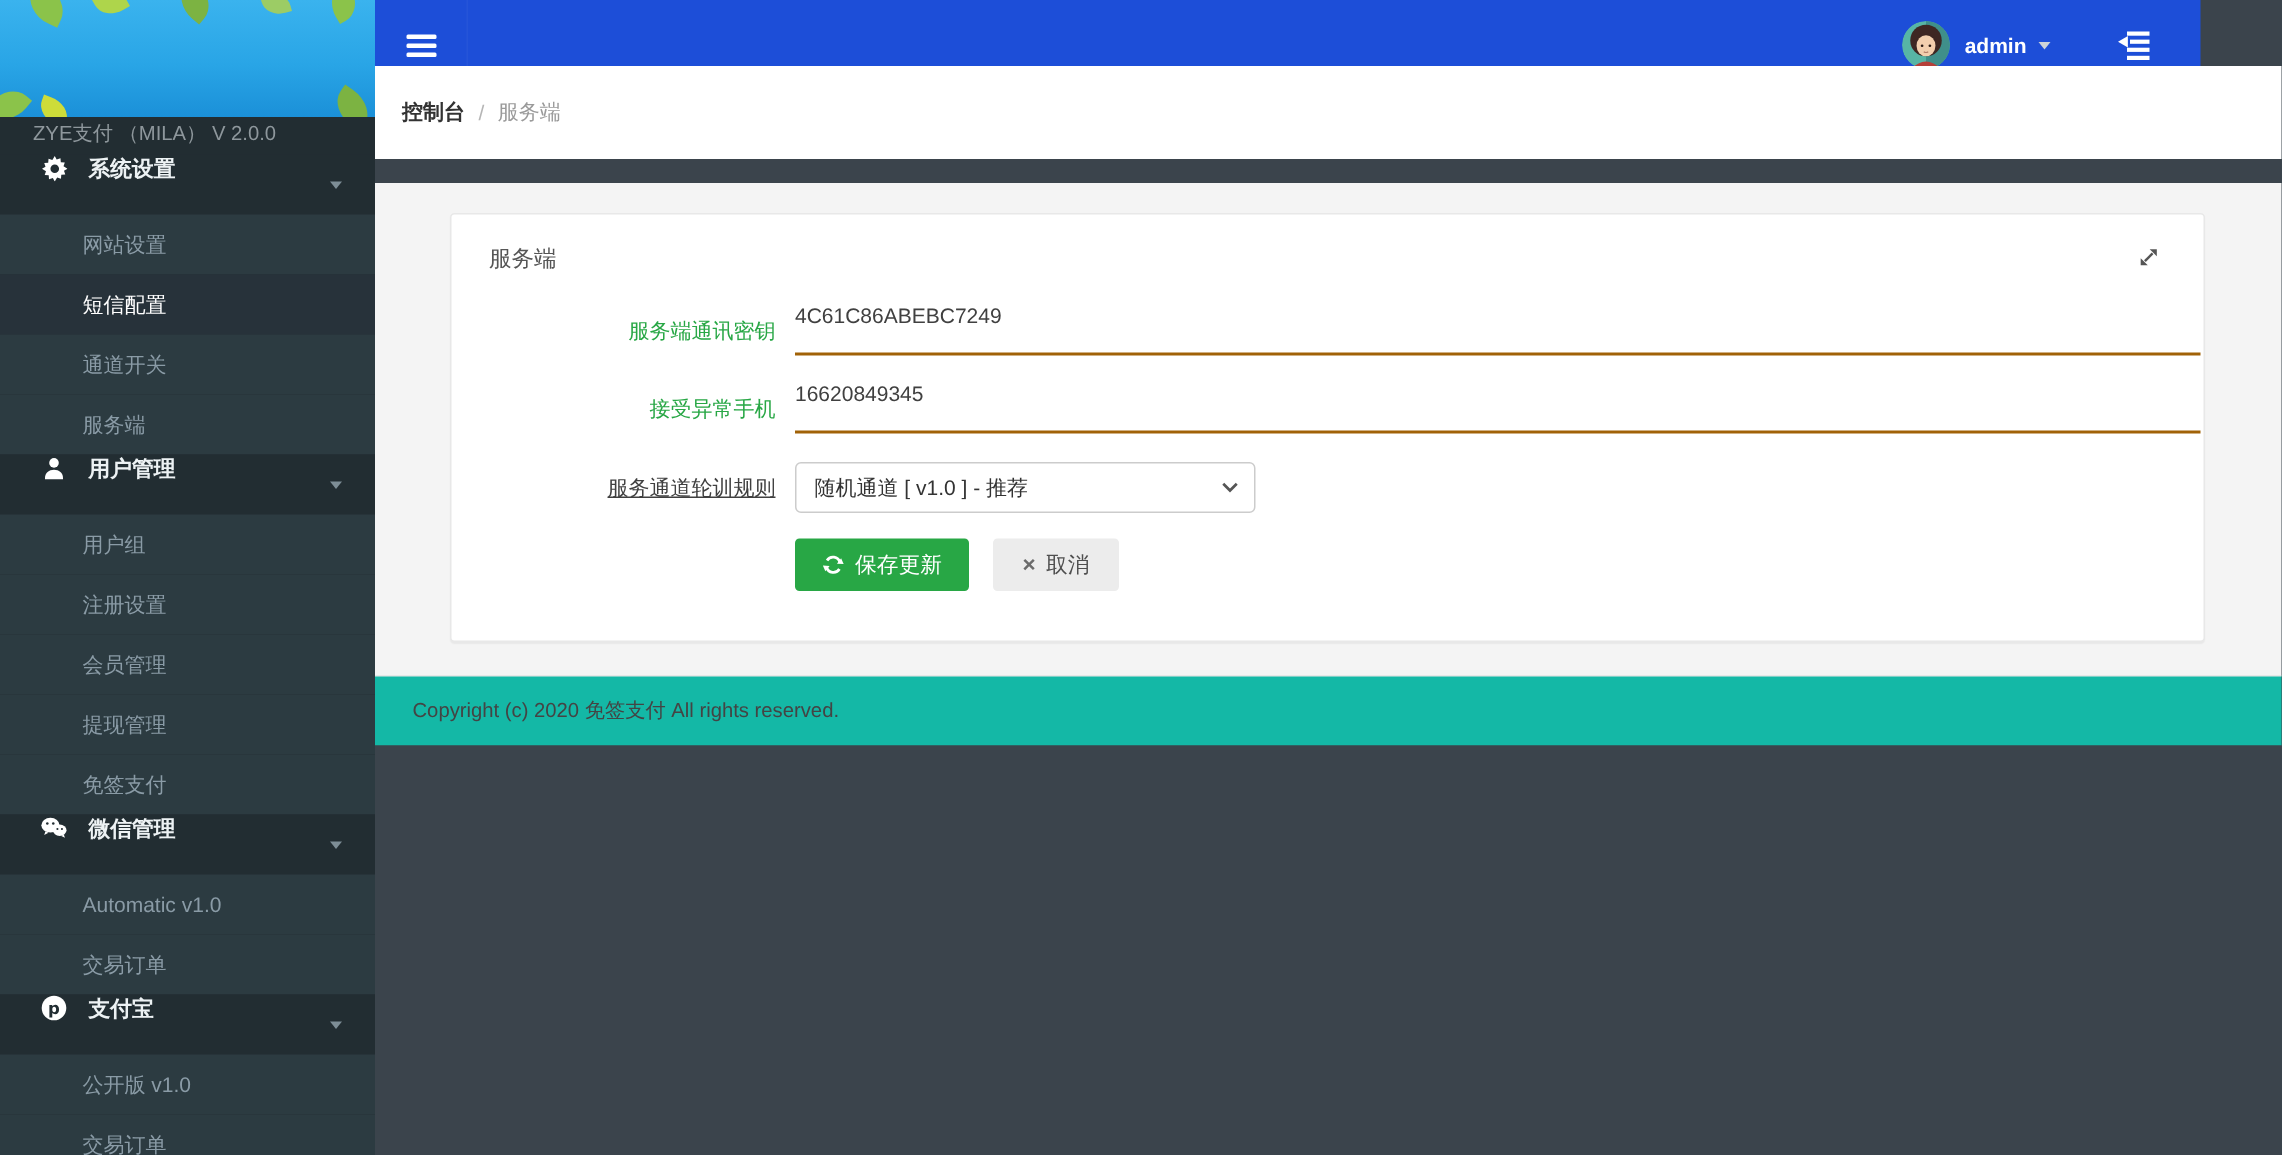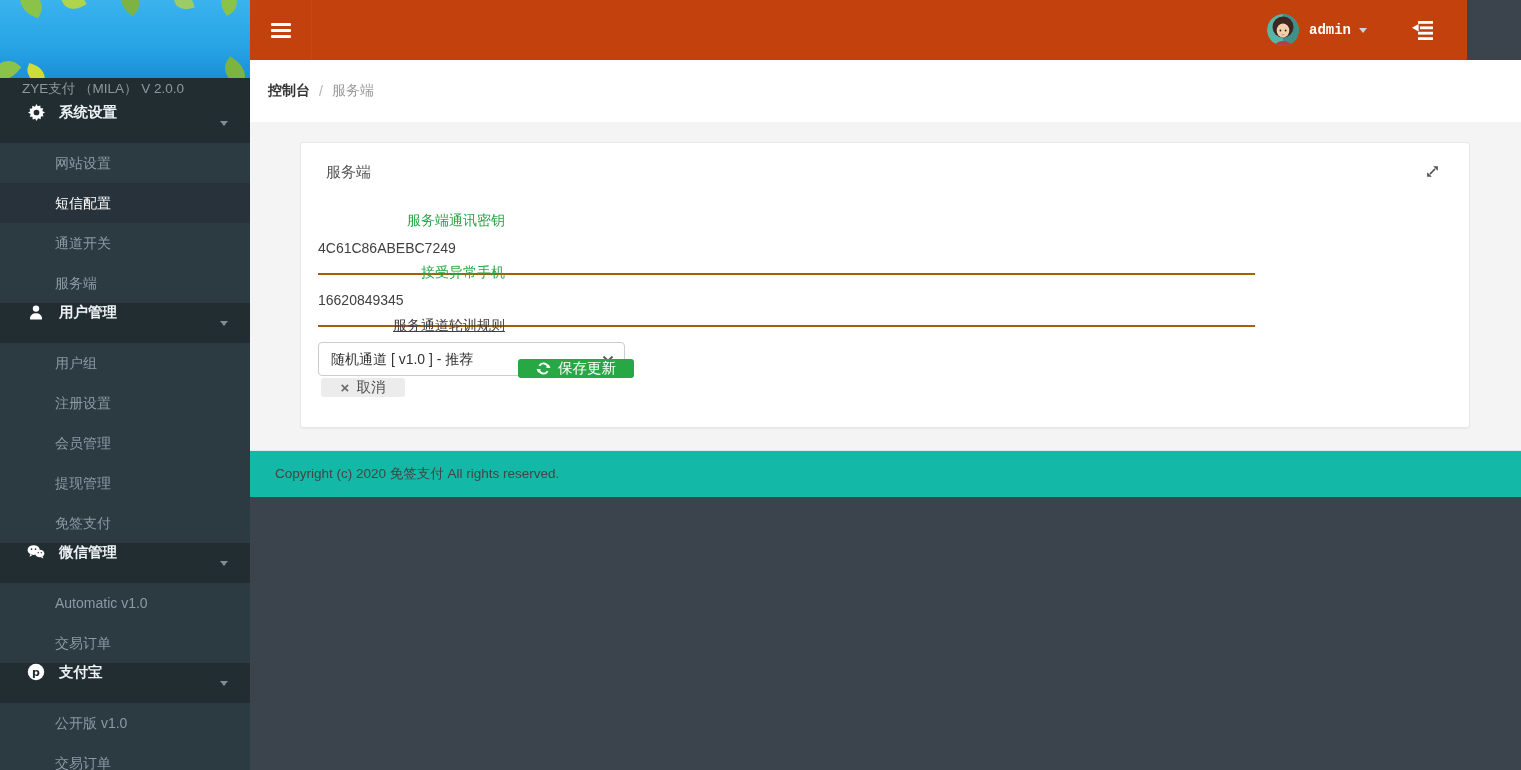--- a/index.html
+++ b/index.html
@@ -29,52 +29,52 @@
   .m-header .mlabel { color:#edf2f4; font-size:14.5px; font-weight:bold; margin-left:14px; }
   .micon { width:18px; height:18px; display:inline-flex; align-items:center; justify-content:center; }
   .chev { position:absolute; right:22px; top:50%; margin-top:-2px; width:0; height:0;
     border-left:4.5px solid transparent; border-right:4.5px solid transparent;
     border-top:5px solid #7d8d96; }
   .m-sub { height:40px; line-height:40px; padding-left:55px; background:#2c3b41;
     color:#8a9ba6; font-size:14px; }
   .m-sub.active { background:#27323a; color:#ffffff; }
 
   
-  .navbar { position:absolute; left:250px; top:0; width:1217px; height:60px; background:#c2410c;font-family:Liberation Mono, monospace; }
+  .navbar { position:absolute; left:250px; top:0; width:1217px; height:60px; background:#1d4ed8; }
   .hamburger { position:absolute; left:0; top:0; width:62px; height:60px; display:flex;
     align-items:center; justify-content:center; cursor:pointer;
     border-right:1px solid rgba(255,255,255,0.04); }
   .hamburger .bars span { display:block; width:20px; height:3px; background:#fff;
     margin:3px 0; border-radius:1px; }
   .user-menu { position:absolute; right:90px; top:0; height:60px; display:flex;
     align-items:center; cursor:pointer; padding:0 10px; }
   .avatar { width:32px; height:32px; border-radius:50%; overflow:hidden; flex:0 0 32px; }
   .user-name { color:#fff; font-size:14px; font-weight:bold; margin-left:10px; }
   .caret { width:0; height:0; margin-left:8px; border-left:4px solid transparent;
     border-right:4px solid transparent; border-top:5px solid #cdd3d8; }
   .control-btn { position:absolute; right:16px; top:0; width:56px; height:60px;
     display:flex; align-items:center; justify-content:center; cursor:pointer; }
 
   
-  .breadcrumb-bar { position:absolute; left:250px; top:60px; width:1271px; height:62px;
+  .breadcrumb-bar { position:absolute; left:250px; top:44px; width:1271px; height:62px;
     background:#ffffff; display:flex; align-items:center; padding-left:18px; }
   .bc-home { color:#333; font-size:14px; font-weight:bold; cursor:pointer; }
   .bc-sep { color:#b5b5b5; font-size:14px; margin:0 9px; }
   .bc-current { color:#9a9a9a; font-size:14px; }
 
   
   .content { position:absolute; left:250px; top:122px; width:1271px; height:328px;
     background:#f4f4f4; }
   .card { position:absolute; left:50px; top:20px; width:1170px; height:286px;
     background:#fff; border:1px solid #e8e8e8; border-radius:3px;
     box-shadow:0 1px 1px rgba(0,0,0,0.05); }
   .card-title { position:absolute; left:25px; top:20px; font-size:15px; color:#565656; }
   .expand-btn { position:absolute; right:28px; top:21px; width:16px; height:16px; cursor:pointer; }
 
-  .form-row { position:absolute; left:4px; display:flex;flex-direction:column; }
+  .form-row { position:absolute; left:16px; display:flex; }
   .row1 { top:58px;  height:38px; }
   .row2 { top:110px; height:38px; }
   .row3 { top:165px; height:34px; }
   .rowbtn { top:216px; height:35px; }
   .f-label { width:200px; text-align:right; font-size:14px; line-height:38px; }
   .f-label.green { color:#28a745; }
   .f-label.plain { color:#404040;text-decoration:underline; }
   .row3 .f-label { line-height:34px; }
   .f-value { margin-left:13px; width:937px; }
   .mat-input { width:100%; height:36px; border:none; border-bottom:2px solid #a16207;

